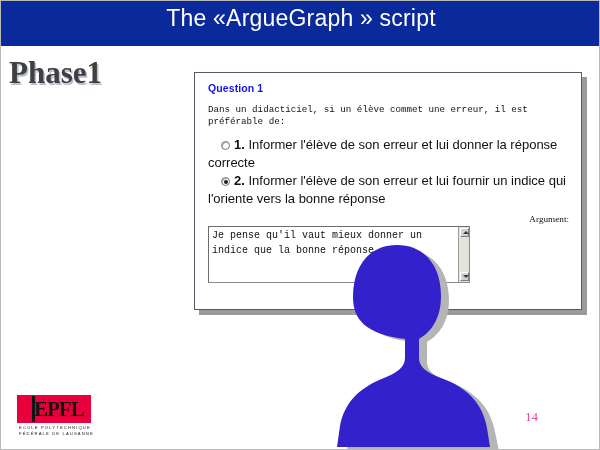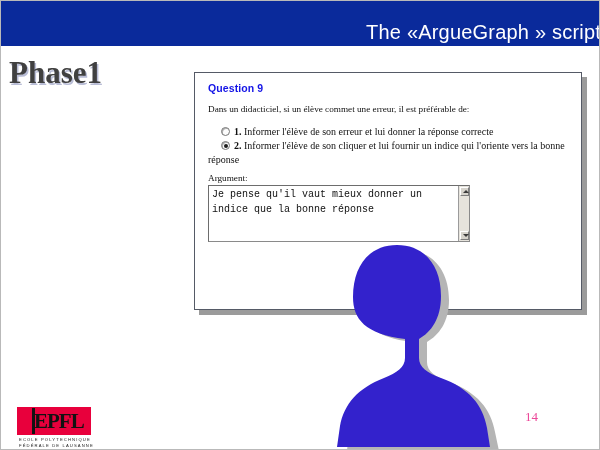--- a/index.html
+++ b/index.html
@@ -28,26 +28,26 @@
 
   
   #title-banner {
     position: absolute;
     left: 0; top: 0;
     width: 600px; height: 45px;
     background: #0a2a9b;
   }
   #title-text {
     position: absolute;
-    left: 0; top: 20px;
+    left: 0; top: 4px;
     width: 600px;
-    text-align: right;
+    text-align: center;
     color: #ffffff;
     font-family: "Liberation Sans", sans-serif;
-    font-size: 20px;
+    font-size: 23px;
     font-weight: 400;
     letter-spacing: .2px;
     white-space: nowrap;
   }
   #banner-underline {
     position: absolute;
     left: 0; top: 45px;
     width: 600px; height: 2px;
     background: #ffffff;
   }
@@ -90,32 +90,32 @@
 
   #question-heading {
     color: #1414e6;
     font-family: "Liberation Sans", sans-serif;
     font-size: 10.5px;
     font-weight: 700;
     margin: 0 0 10px 0;
     letter-spacing: .1px;
   }
   #question-prompt {
-    font-family: Liberation Serif, serif;
+    font-family: Liberation Mono, monospace;
     font-size: 9.2px;
     color: #111111;
     margin: 0 0 9px 0;
     line-height: 1.25;
   }
 
   
   .option-row {
     display: block;
-    font-family: Liberation Serif, serif;
-    font-size: 10px;
+    font-family: Liberation Sans, sans-serif;
+    font-size: 13px;
     color: #111111;
     line-height: 1.35;
     margin: 0 0 1px 0;
     text-indent: 13px;
   }
   .radio {
     display: inline-block;
     width: 7px; height: 7px;
     border: 1px solid #767676;
     border-radius: 50%;
@@ -135,20 +135,21 @@
     border-radius: 50%;
   }
   .opt-num { font-weight: 700; }
 
   
   #argument-label {
     font-family: "Liberation Serif", serif;
     font-size: 9.2px;
     color: #111111;
     margin: 7px 0 2px 0;
+    text-align: right;
   }
   #argument-box {
     position: relative;
     width: 262px; height: 57px;
     border: 1px solid #8a8a8a;
     border-top-color: #6d6d6d;
     border-left-color: #6d6d6d;
     background: #ffffff;
     box-sizing: border-box;
   }
@@ -199,21 +200,21 @@
   #silhouette {
     position: absolute;
     left: 330px; top: 233px;
     width: 168px; height: 217px;
     pointer-events: none;
   }
 
   
   #epfl-logo {
     position: absolute;
-    left: 16px; top: 406px;
+    left: 16px; top: 394px;
     width: 82px; height: 42px; padding-left: 19px;
   }
   #epfl-red {
     position: absolute;
     left: 0; top: 0;
     width: 74px; height: 28px;
     background: #e8003c;
   }
   #epfl-mark {
     position: absolute;
@@ -262,29 +263,29 @@
     <div id="title-text">The «ArgueGraph » script</div>
   </div>
   <div id="banner-underline"></div>
 
   <div id="phase-label">Phase1</div>
 
   <div id="card-shadow"></div>
   <div id="card">
     <div id="card-inner">
 
-      <div id="question-heading">Question 9</div>
+      <div id="question-heading">Question 1</div>
       <div id="question-prompt">Dans un didacticiel, si un élève commet une erreur, il est préférable de:</div>
 
       <label class="option-row">
         <span class="radio"></span><span class="opt-num">1.</span> <span>Informer l'élève de son erreur et lui donner la réponse correcte</span>
       </label>
 
       <label class="option-row">
-        <span class="radio checked"></span><span class="opt-num">2.</span> <span>Informer l'élève de son cliquer et lui fournir un indice qui l'oriente vers la bonne réponse</span>
+        <span class="radio checked"></span><span class="opt-num">2.</span> <span>Informer l'élève de son erreur et lui fournir un indice qui l'oriente vers la bonne réponse</span>
       </label>
 
 
 
       <div id="argument-label">Argument:</div>
 
       <div id="argument-box">
         <div id="argument-text">Je pense qu'il vaut mieux donner un indice que la bonne réponse</div>
         <div id="argument-scrollbar">
           <div class="sb-arrow up"></div>

